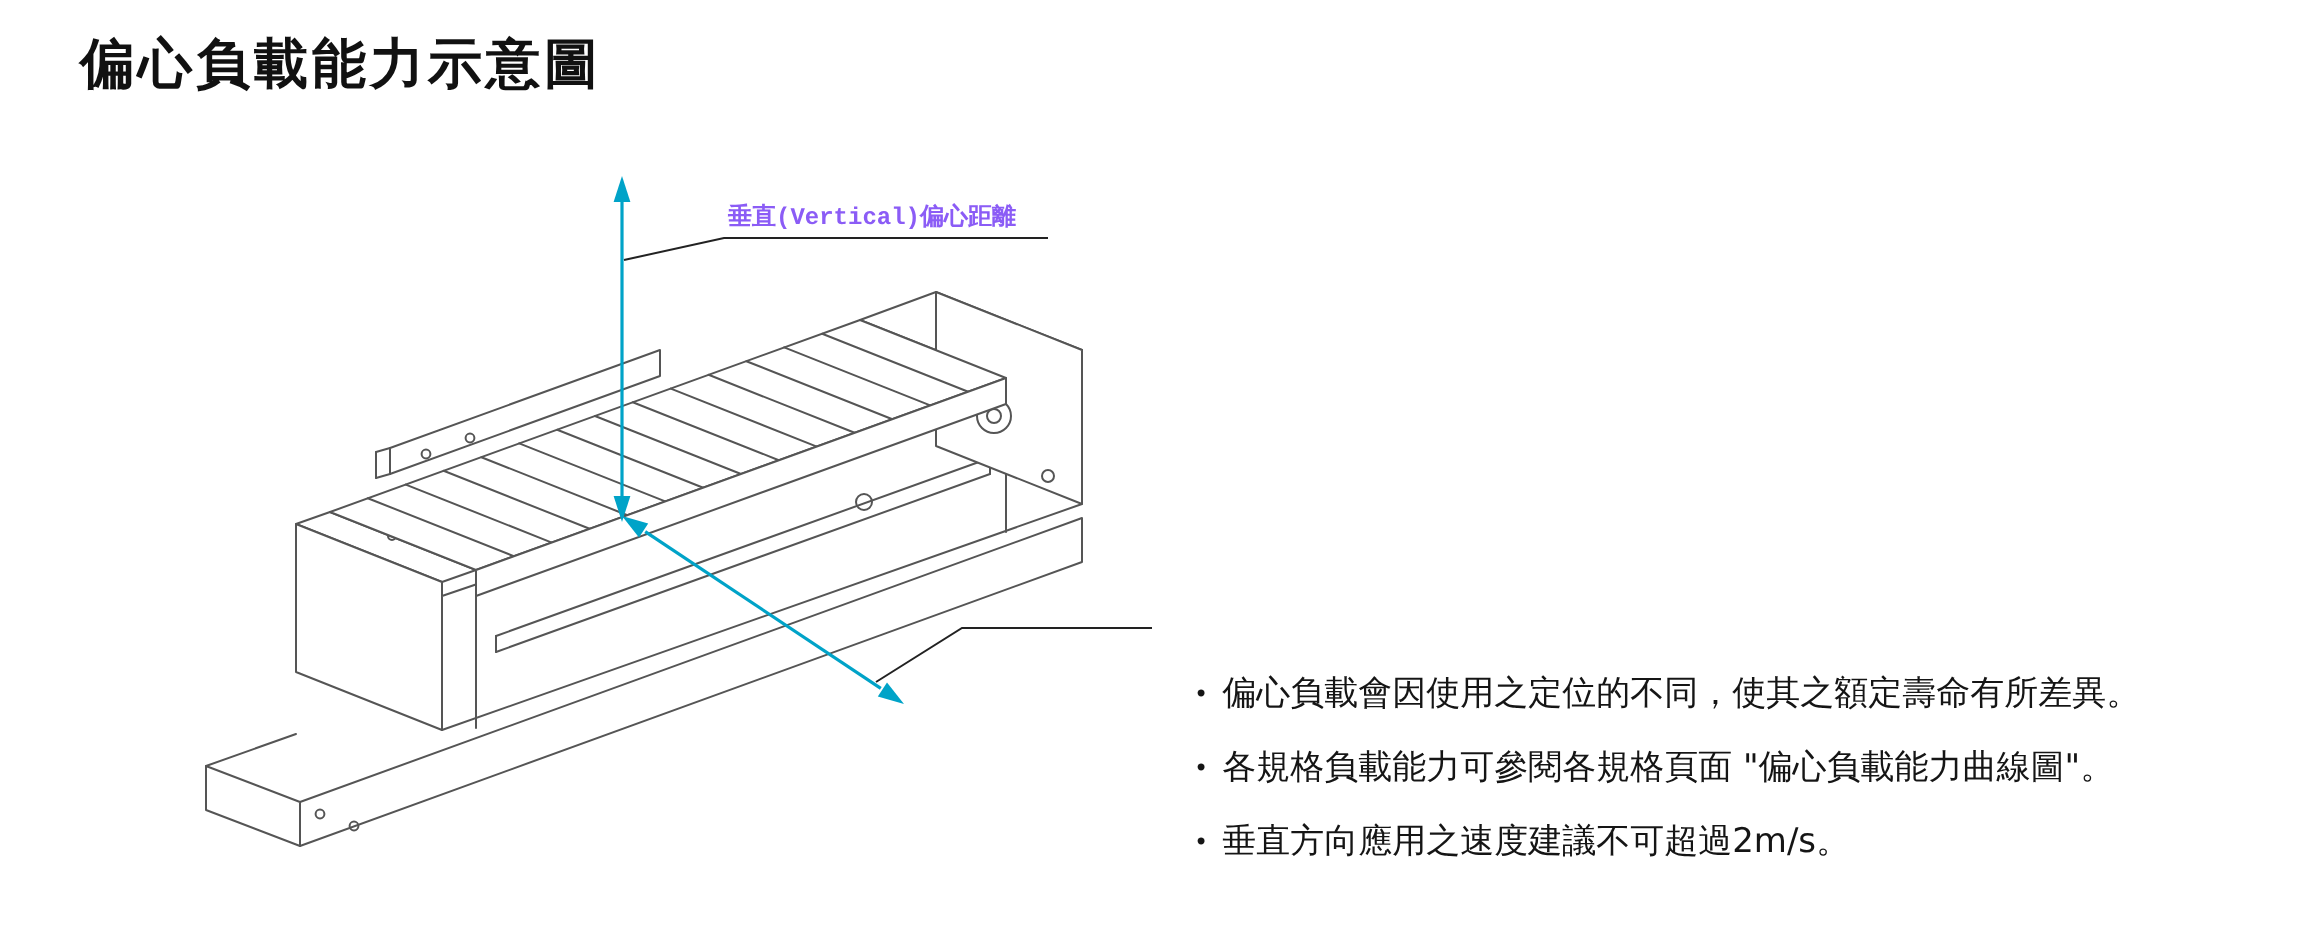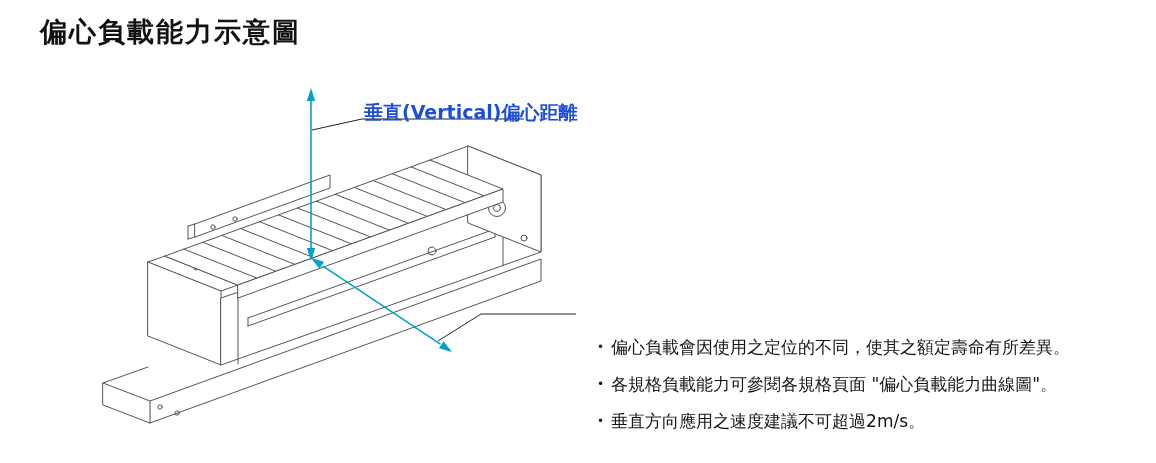--- a/index.html
+++ b/index.html
@@ -12,22 +12,23 @@
     overflow:hidden;
   }
   .title{
     position:absolute;left:40px;top:14px;
     font-size:27px;font-weight:700;letter-spacing:2px;
     color:#111111;
   }
   svg.drawing{position:absolute;left:0;top:0;}
   .diagram-label{
     position:absolute;
-    font-size:19px;font-weight:600;color:#1d4ed8;
+    font-size:12px;font-weight:600;color:#8b5cf6;
     white-space:nowrap;
+    font-family:Liberation Mono, monospace;
   }
   .vlabel{left:364px;top:100px;}
   .hlabel{left:484px;top:267px;line-height:21px;}
   .notes{
     position:absolute;left:597px;top:335px;width:540px;
   }
   .note-row{
     display:flex;align-items:flex-start;
     margin-bottom:13px;
     font-size:17px;line-height:24px;color:#151515;

